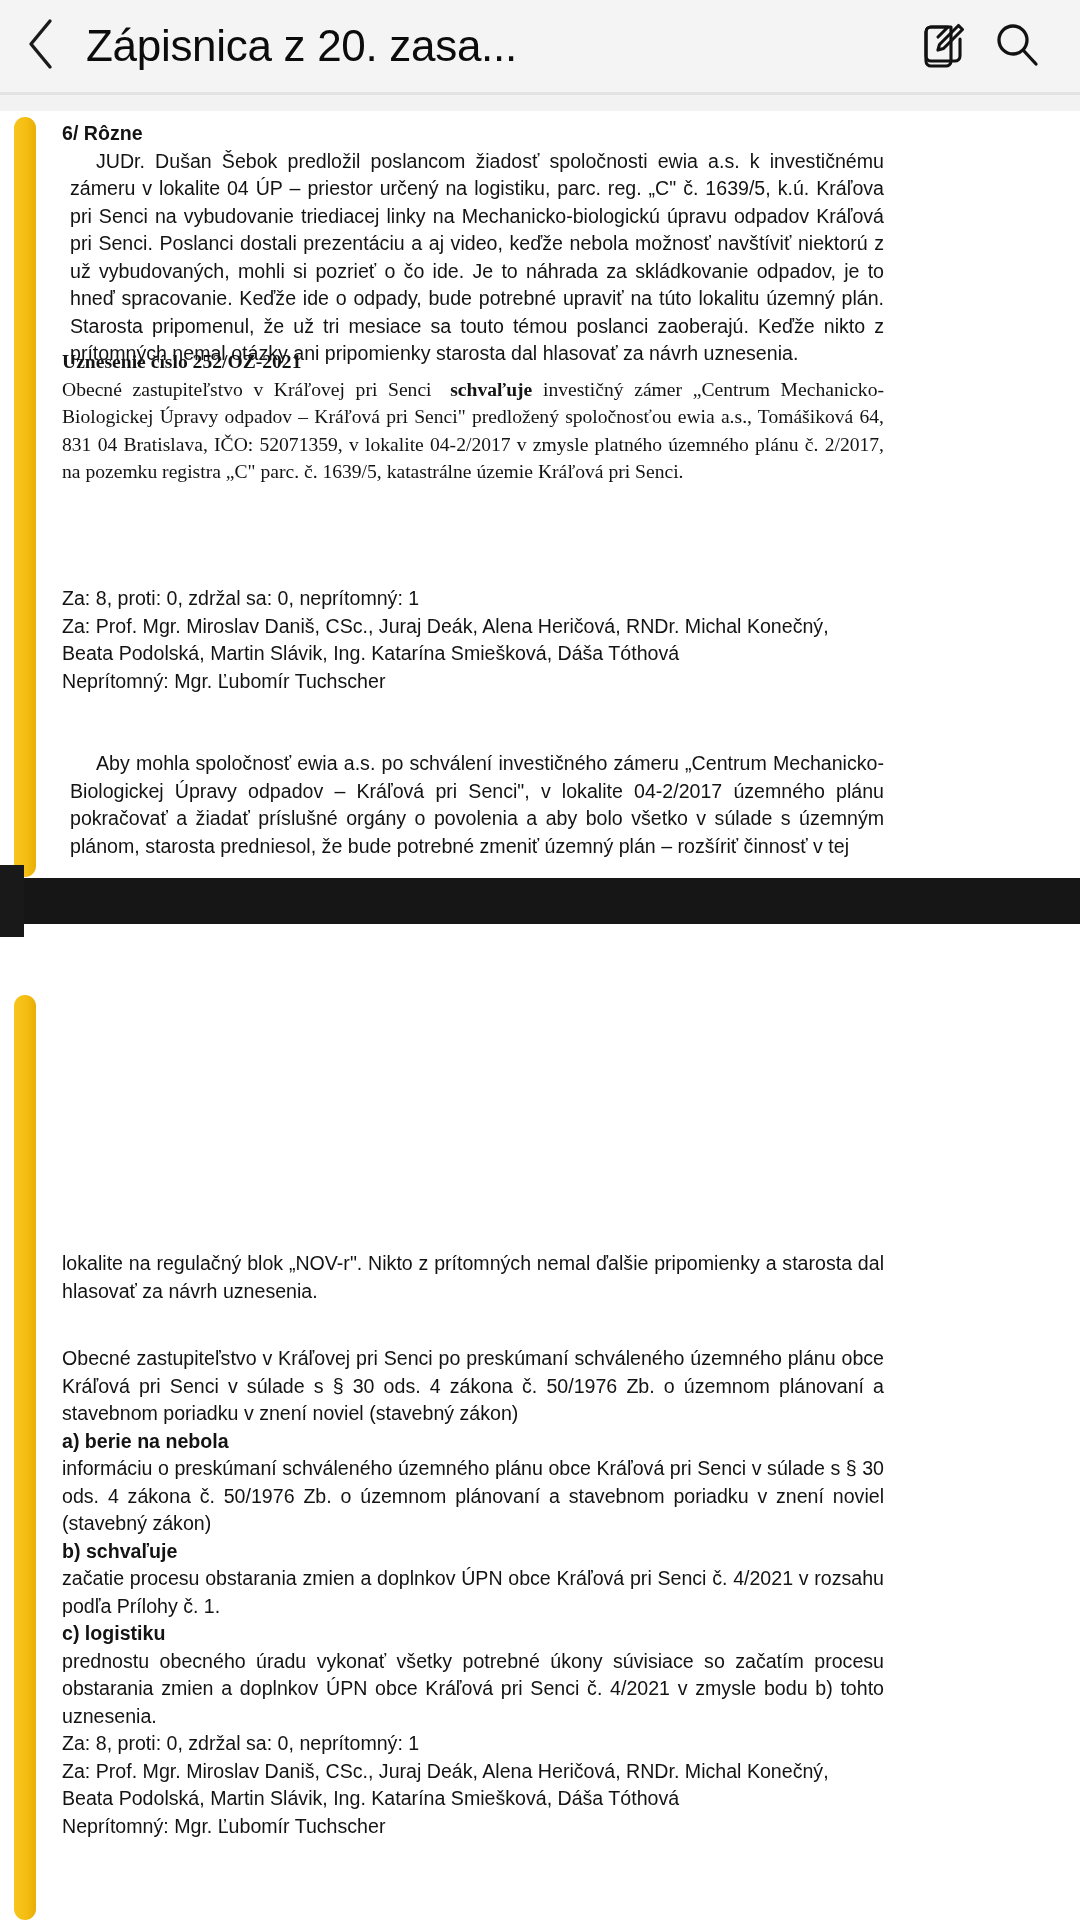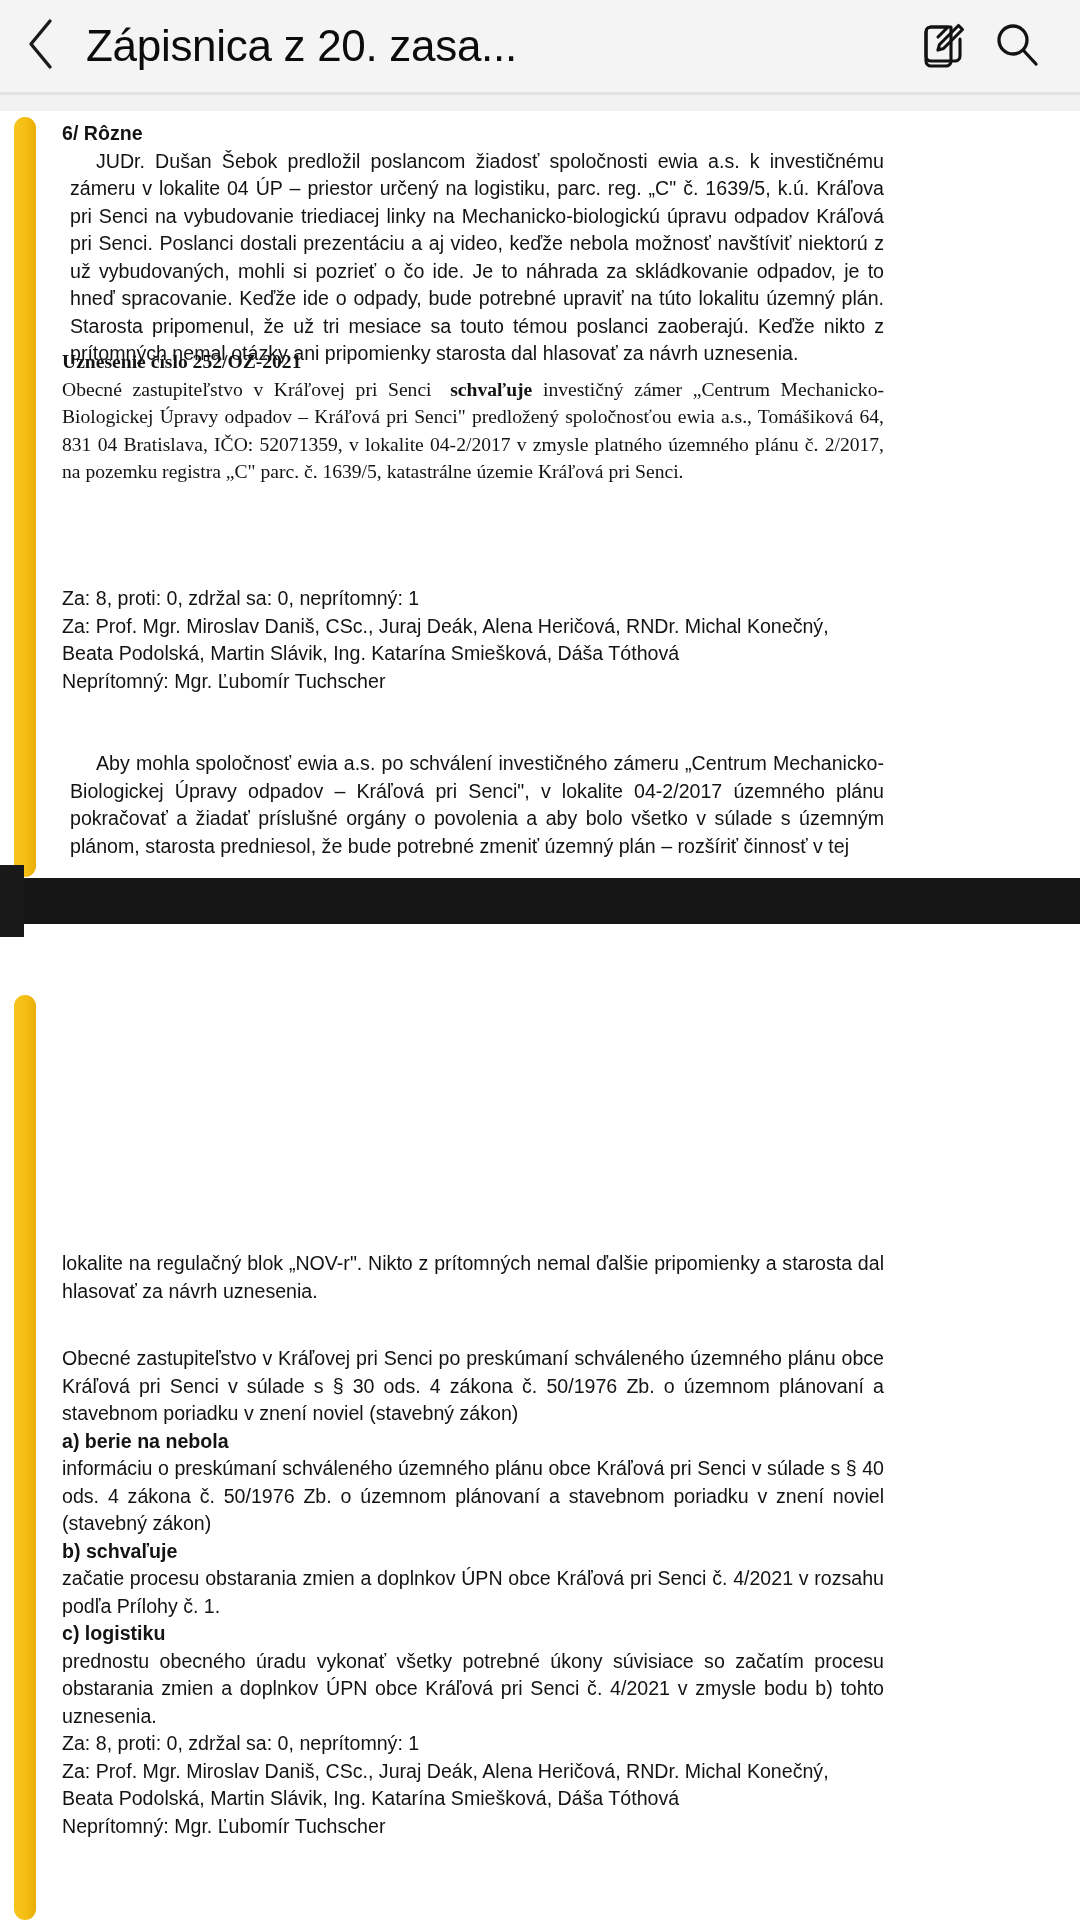--- a/index.html
+++ b/index.html
@@ -208,21 +208,21 @@
   <div class="black-bar"></div>
   <div class="black-bar-notch"></div>
 
   <div class="col blk-lower">
     <p>lokalite na regulačný blok „NOV-r".  Nikto z prítomných nemal ďalšie pripomienky a  starosta dal hlasovať za návrh uznesenia.</p>
   </div>
 
   <div class="col blk-res2">
     <p>Obecné zastupiteľstvo v Kráľovej pri Senci po preskúmaní schváleného územného plánu obce Kráľová pri Senci v súlade s § 30 ods. 4 zákona č. 50/1976 Zb. o územnom plánovaní a stavebnom poriadku v znení noviel (stavebný zákon)</p>
     <p class="head">a) berie na nebola</p>
-    <p>informáciu o preskúmaní schváleného územného plánu obce Kráľová pri Senci v súlade s § 40 ods. 4 zákona č. 50/1976 Zb. o územnom plánovaní a stavebnom poriadku v znení noviel (stavebný zákon)</p>
+    <p>informáciu o preskúmaní schváleného územného plánu obce Kráľová pri Senci v súlade s § 30 ods. 4 zákona č. 50/1976 Zb. o územnom plánovaní a stavebnom poriadku v znení noviel (stavebný zákon)</p>
     <p class="head">b) schvaľuje</p>
     <p>začatie procesu obstarania zmien a doplnkov ÚPN obce Kráľová pri Senci č. 4/2021 v rozsahu podľa Prílohy č. 1.</p>
     <p class="head">c) logistiku</p>
     <p>prednostu obecného úradu vykonať všetky potrebné úkony súvisiace so začatím procesu obstarania zmien a doplnkov ÚPN obce Kráľová pri Senci č. 4/2021 v zmysle bodu b) tohto uznesenia.</p>
     <p class="plain">Za:  8, proti:  0, zdržal sa:  0,  neprítomný: 1</p>
     <p class="plain">Za: Prof. Mgr. Miroslav Daniš, CSc., Juraj Deák, Alena Heričová, RNDr. Michal Konečný, Beata Podolská, Martin Slávik, Ing. Katarína Smiešková, Dáša Tóthová</p>
     <p class="plain">Neprítomný: Mgr. Ľubomír Tuchscher</p>
   </div>
 
 </div>

